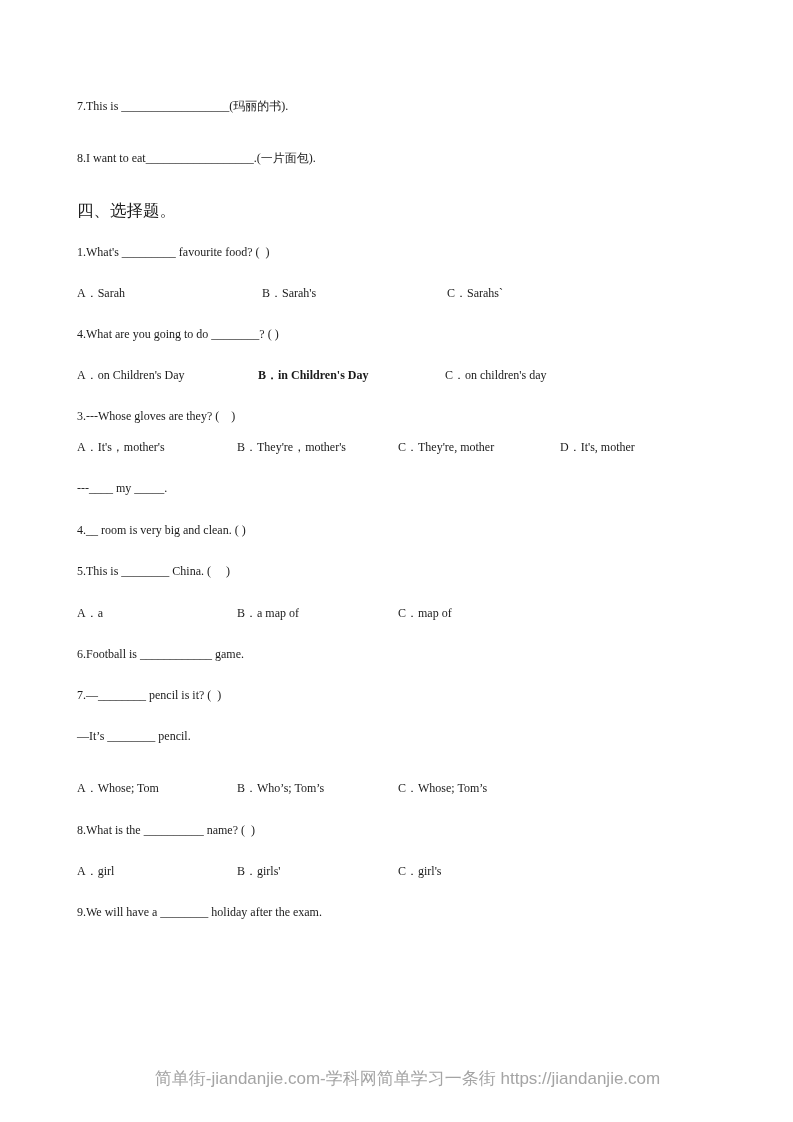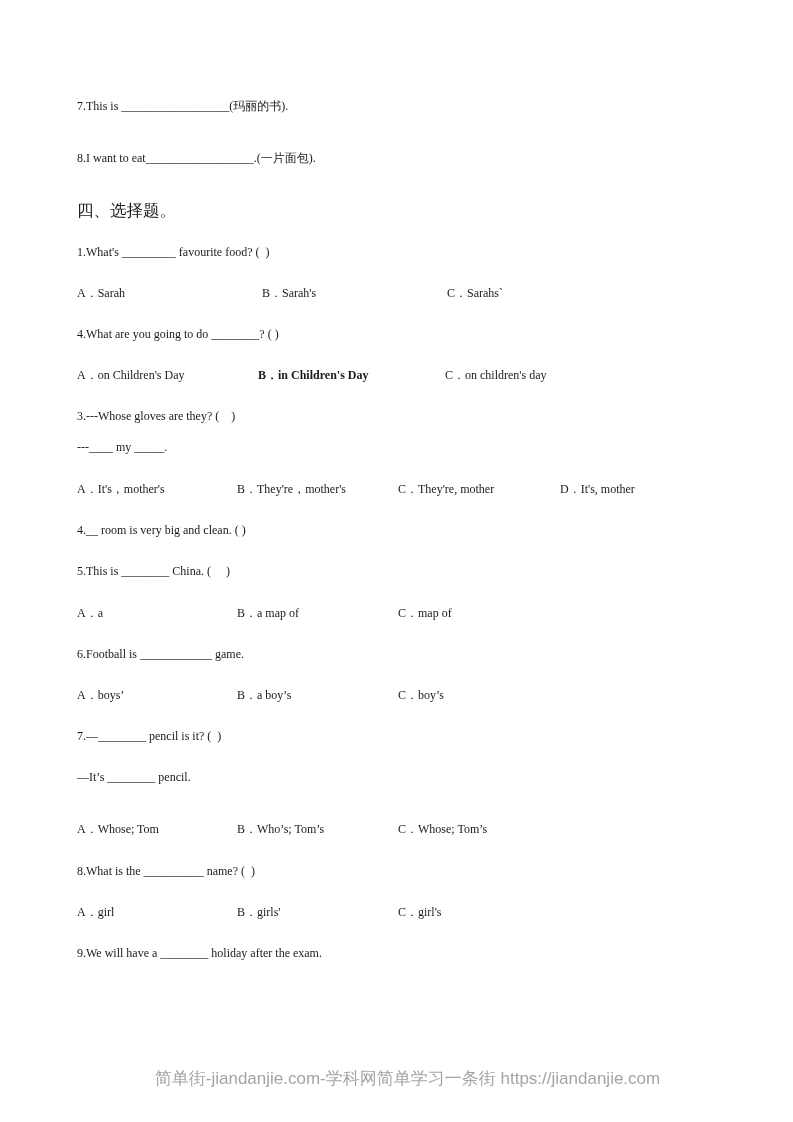--- a/index.html
+++ b/index.html
@@ -69,36 +69,33 @@
   <div class="line opts mb21">
     <span class="opt w185">A．Sarah</span><span class="opt w185">B．Sarah's</span><span class="opt">C．Sarahs`</span>
   </div>
 
   <div class="line mb21">4.What are you going to do ________? ( )</div>
   <div class="line opts mb21">
     <span class="opt w181">A．on Children's Day</span><span class="opt w187">B．in Children's Day</span><span class="opt">C．on children's day</span>
   </div>
 
   <div class="line mb11">3.---Whose gloves are they? (    )</div>
-  <div class="line mb22">---____ my _____.</div>
   <div class="line opts mb21">
     <span class="opt w160">A．It's，mother's</span><span class="opt w161">B．They're，mother's</span><span class="opt w162">C．They're, mother</span><span class="opt">D．It's, mother</span>
   </div>
+  <div class="line mb22">---____ my _____.</div>
 
   <div class="line mb21">4.__ room is very big and clean. ( )</div>
 
   <div class="line mb22">5.This is ________ China. (     )</div>
   <div class="line opts mb21">
     <span class="opt w160">A．a</span><span class="opt w161">B．a map of</span><span class="opt">C．map of</span>
   </div>
 
   <div class="line mb21">6.Football is ____________ game.</div>
-  <div class="line opts mb21">
-    <span class="opt w160">A．boys’</span><span class="opt w161">B．a boy’s</span><span class="opt">C．boy’s</span>
-  </div>
 
   <div class="line mb21">7.—________ pencil is it? (  )</div>
   <div class="line mb32">—It’s ________ pencil.</div>
   <div class="line opts mb22">
     <span class="opt w160">A．Whose; Tom</span><span class="opt w161">B．Who’s; Tom’s</span><span class="opt">C．Whose; Tom’s</span>
   </div>
 
   <div class="line mb21">8.What is the __________ name? (  )</div>
   <div class="line opts mb21">
     <span class="opt w160">A．girl</span><span class="opt w161">B．girls'</span><span class="opt">C．girl's</span>

